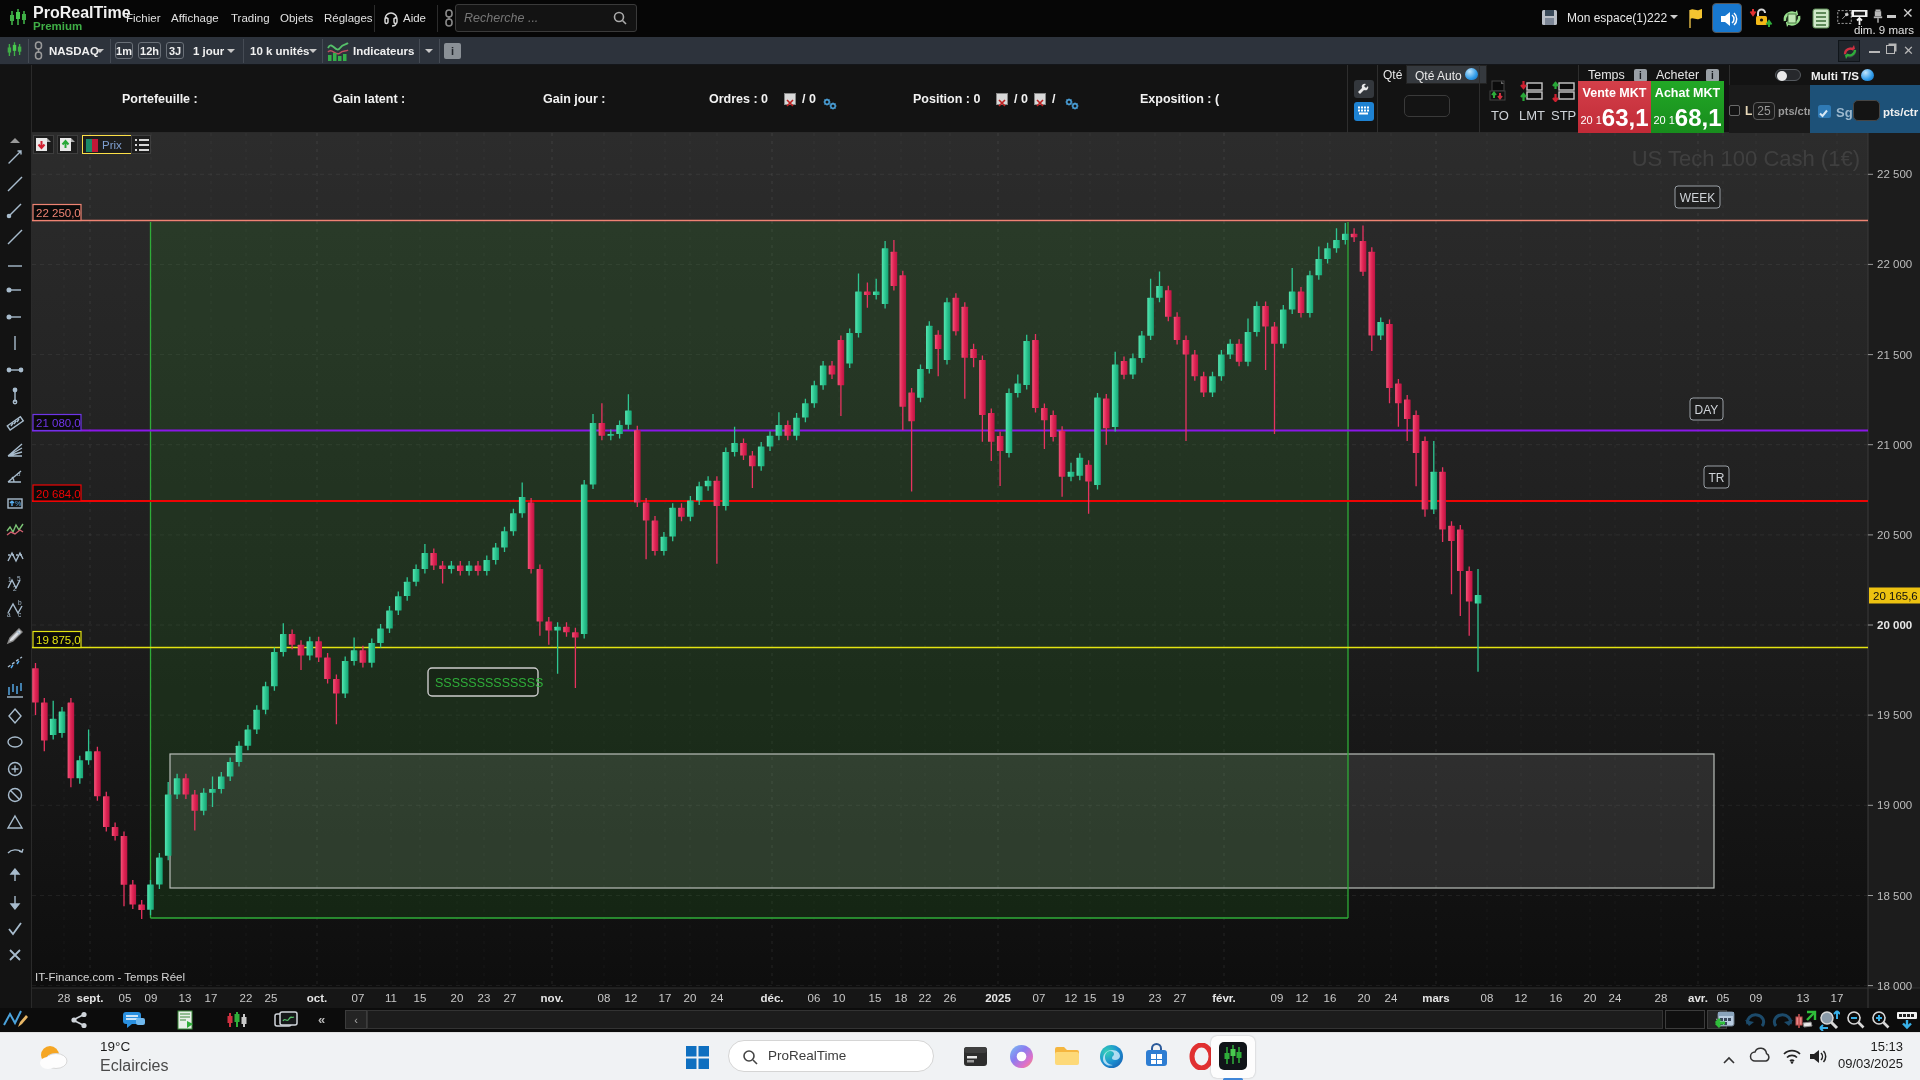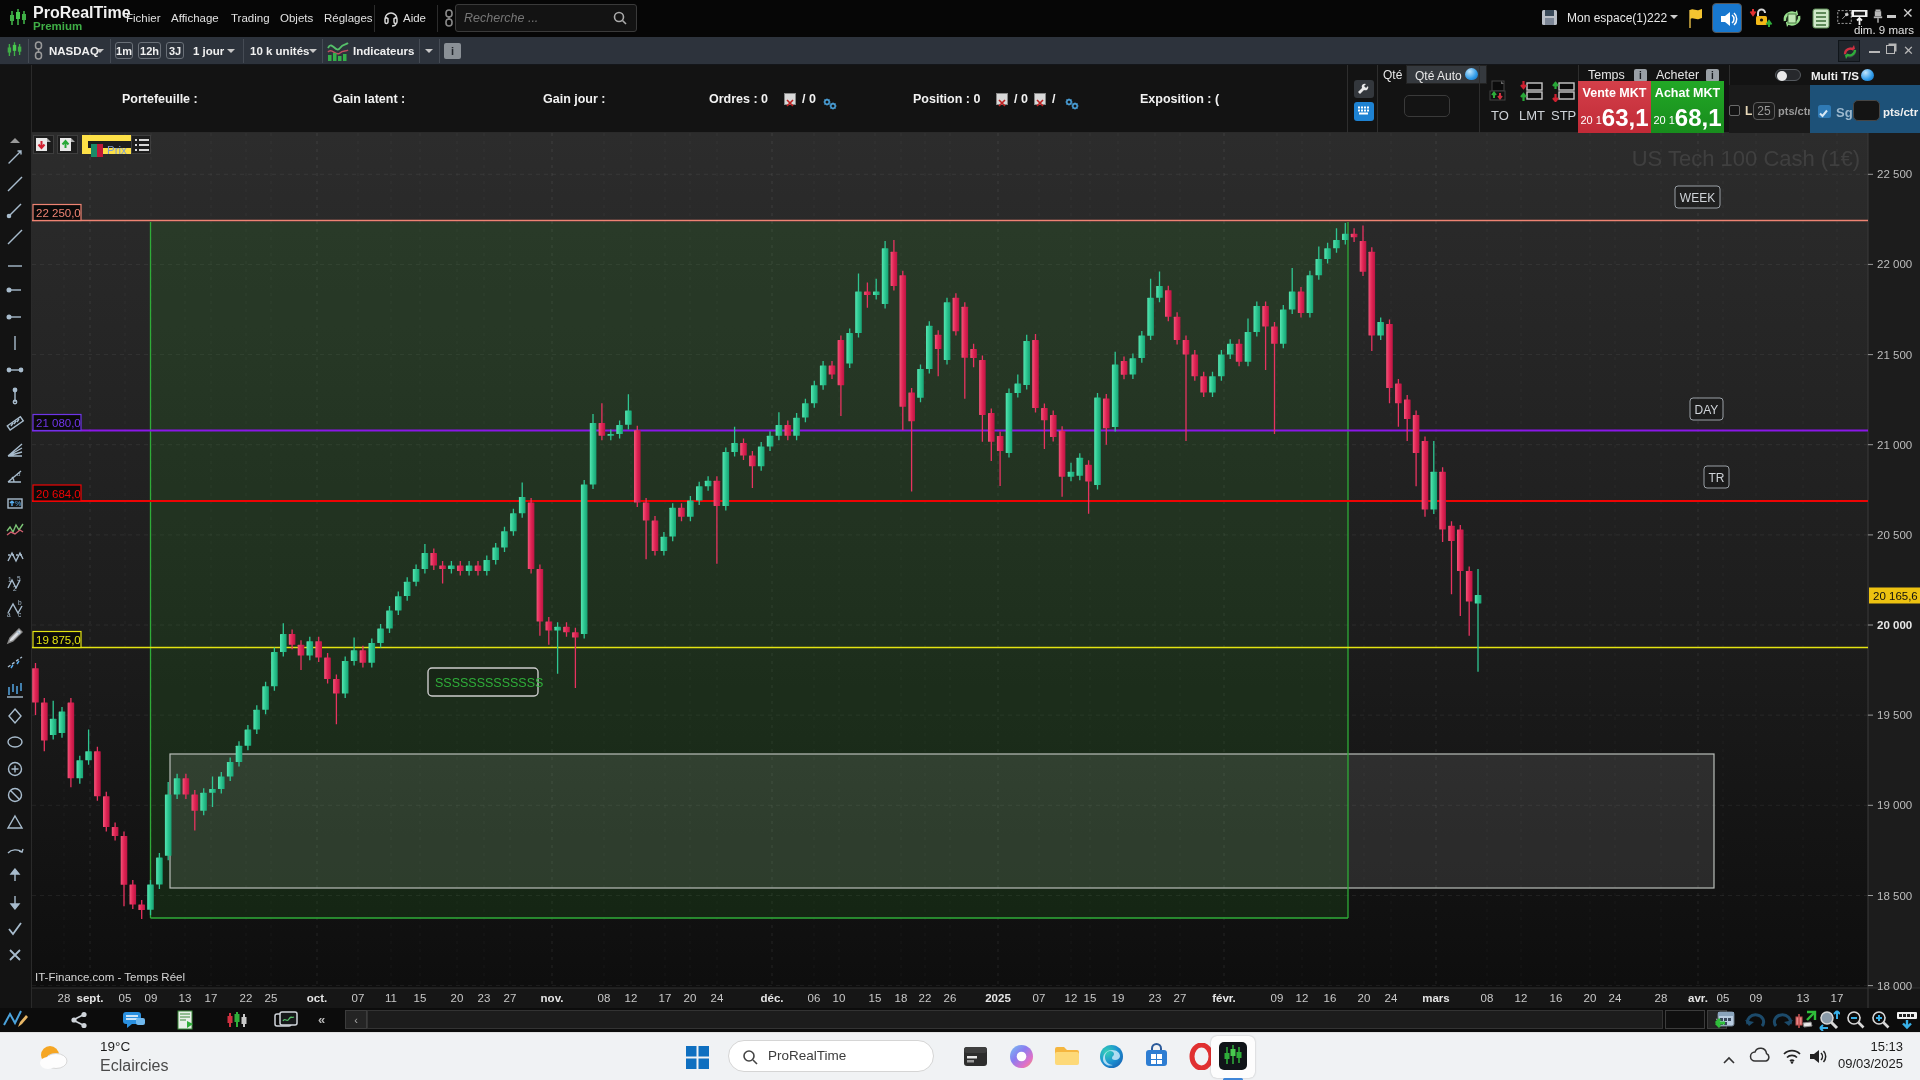--- a/index.html
+++ b/index.html
@@ -738,21 +738,21 @@
         <path d="M6.5 4v6M3.5 7.5L6.5 11l3-3.5" stroke="#d02030" stroke-width="2" fill="none"></path>
       </svg>
 </div>
 <div style="position:absolute;left:57px;top:135px;width:21px;height:19px;background:#1d1d1d;border:1px solid #3e3e3e">
  <svg width="17" height="15" viewBox="0 0 17 15" style="margin:1px 1px">
         <rect x="1" y="1" width="11" height="13" fill="#e8e8e8"></rect>
         <path d="M12 1l4 4h-4z" fill="#aaa"></path>
         <path d="M6.5 11V5M3.5 7.5L6.5 4l3 3.5" stroke="#28a838" stroke-width="2" fill="none"></path>
       </svg>
 </div>
-<div style="position:absolute;left:82px;top:135px;width:68px;height:19px;background:#1d1d1d;border:6px solid #fde047">
+<div style="position:absolute;left:82px;top:135px;width:68px;height:19px;background:#1d1d1d;border:1px solid #fde047">
  <svg width="12" height="13" viewBox="0 0 12 13" style="position:absolute;left:3px;top:3px">
         <rect x="0" y="0" width="6" height="13" fill="#1a8a68"></rect>
         <rect x="6" y="0" width="6" height="13" fill="#c01838"></rect>
       </svg>
  <span style="position:absolute;left:19px;top:3px;font-size:11.5px;color:#7f9fd0">Prix</span>
 </div>
 <div style="position:absolute;left:131px;top:135px;width:20px;height:19px;background:#1d1d1d;border:1px solid #3e3e3e">
  <svg width="14" height="12" viewBox="0 0 14 12" style="margin:3px 3px">
         <g fill="#d8d8d8">
           <rect x="0" y="0" width="2" height="2"></rect>

